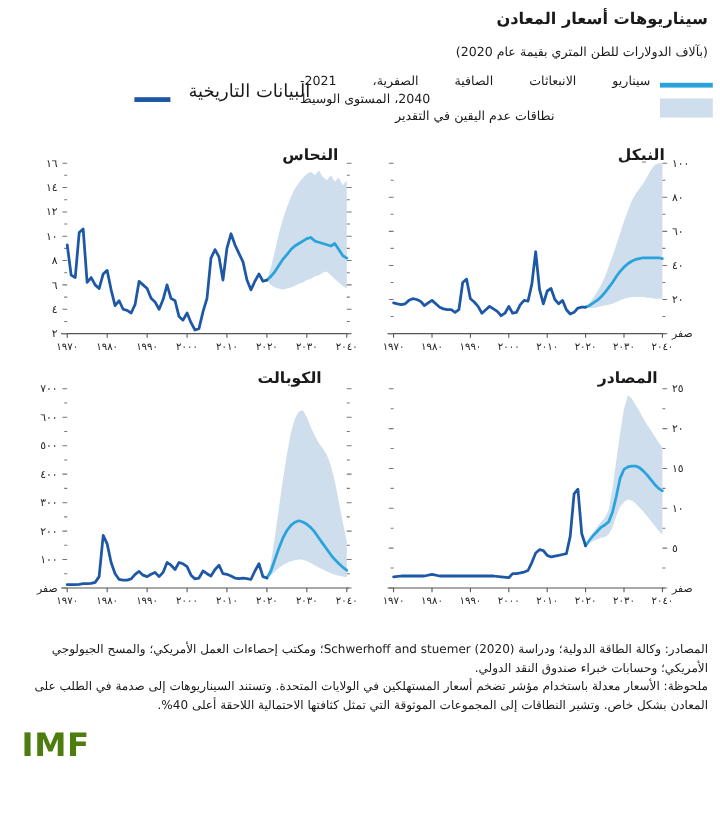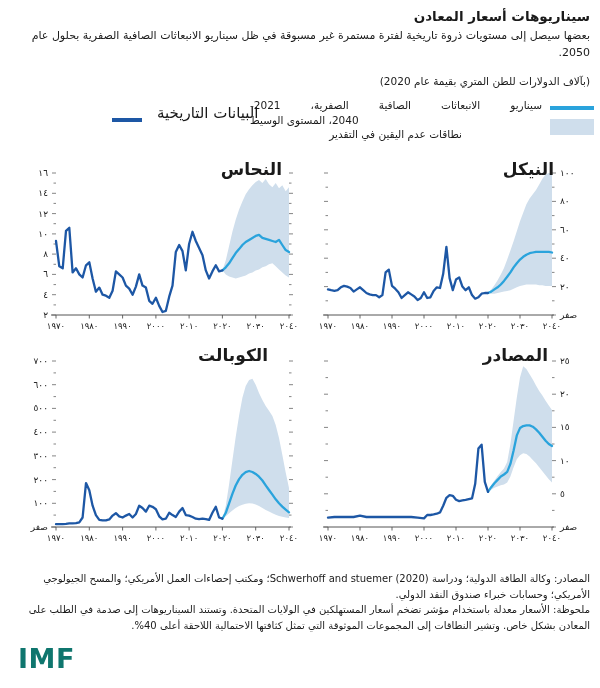--- a/index.html
+++ b/index.html
@@ -19,40 +19,39 @@
   .sw-band{width:44px;height:16px;right:6px;top:22px;}
   .scen-text{position:absolute;right:58px;top:1px;width:292px;font-size:10.5px;line-height:1.4;}
   .scen-l1{text-align:justify;text-align-last:justify;}
   .scen-l2{text-align:right;text-align:left;direction:rtl;}
   .band-label{position:absolute;right:138px;top:31px;font-size:10.5px;}
   .hist-entry{position:absolute;left:112px;top:7px;display:flex;direction:ltr;align-items:flex-end;gap:15px;font-size:15px;}
   .sw-hist{width:30px;height:4px;display:inline-block;}
 
   .charts{display:grid;grid-template-columns:300px 300px;grid-template-rows:186px 214px;direction:ltr;margin-top:4px;}
   .chart{position:relative;}
-  .ctitle{position:absolute;top:2px;font-weight:bold;font-size:17px;direction:rtl;z-index:2;}
+  .ctitle{position:absolute;top:2px;font-weight:bold;font-size:13px;direction:rtl;z-index:2;}
   .t0{right:18px;}
   .t1{right:46px;}
   .t2{right:32px;margin-left:12px;}
   .t3{right:52px;}
   .chart svg{position:absolute;top:6px;left:0;}
   svg text{font-family:"DejaVu Sans","Liberation Sans",sans-serif;}
 
   .footer{margin:14px 10px 0 10px;}
   .footer p{font-size:10px;line-height:1.55;margin:0;text-align:right;}
   .logo{direction:ltr;text-align:left;margin:10px 0 0 18px;
         font-size:27px;font-weight:800;letter-spacing:0.5px;
         font-family:"DejaVu Sans","Liberation Sans",sans-serif;}
 </style>
 </head>
 <body>
 
 <div class="header">
   <h1 class="page-title">سيناريوهات أسعار المعادن</h1>
-  <p class="subtitle">بعضها سيصل إلى مستويات ذروة تاريخية لفترة مستمرة غير مسبوقة في ظل سيناريو الانبعاثات الصافية الصفرية بحلول عام 2050.</p>
   <p class="units">(بآلاف الدولارات للطن المتري بقيمة عام 2020)</p>
 </div>
 
 <div class="legend">
   <span class="sw sw-proj" style="background: rgb(42, 163, 220);"></span>
   <div class="scen-text">
     <div class="scen-l1">سيناريو الانبعاثات الصافية الصفرية، 2021-</div>
     <div class="scen-l2">2040، المستوى الوسيط</div>
   </div>
   <span class="sw sw-band" style="background: rgb(207, 222, 236);"></span>
@@ -296,13 +295,13 @@
         <polyline points="28.0,168.7 34.4,168.0 40.8,168.0 47.2,168.0 53.6,168.0 60.0,166.7 66.4,168.0 72.8,168.0 79.2,168.0 85.6,168.0 92.0,168.0 98.4,168.0 104.8,168.0 111.2,168.0 117.6,168.7 124.0,169.4 127.2,166.0 130.4,166.0 133.6,165.4 136.8,164.7 140.0,163.4 143.2,156.8 146.4,148.8 149.6,146.1 152.8,146.8 156.0,150.8 159.2,152.1 162.4,151.4 165.6,150.8 168.8,150.1 172.0,149.4 175.2,134.8 178.4,99.6 181.6,95.7 184.8,132.8 188.0,142.8" fill="none" stroke="#1D57A5" stroke-width="2.3" stroke-linejoin="round" stroke-linecap="round"></polyline>
       </svg>
   </div>
 </div>
 
 <div class="footer">
   <p>المصادر: وكالة الطاقة الدولية؛ ودراسة Schwerhoff and stuemer (2020)؛ ومكتب إحصاءات العمل الأمريكي؛ والمسح الجيولوجي الأمريكي؛ وحسابات خبراء صندوق النقد الدولي.</p>
   <p>ملحوظة: الأسعار معدلة باستخدام مؤشر تضخم أسعار المستهلكين في الولايات المتحدة. وتستند السيناريوهات إلى صدمة في الطلب على المعادن بشكل خاص. وتشير النطاقات إلى المجموعات الموثوقة التي تمثل كثافتها الاحتمالية اللاحقة أعلى 40%.</p>
 </div>
 
-<div class="logo" style="color: #0f766e;">IMF</div>
+<div class="logo" style="color: #4d7c0f;">IMF</div>
 
 </body></html>

